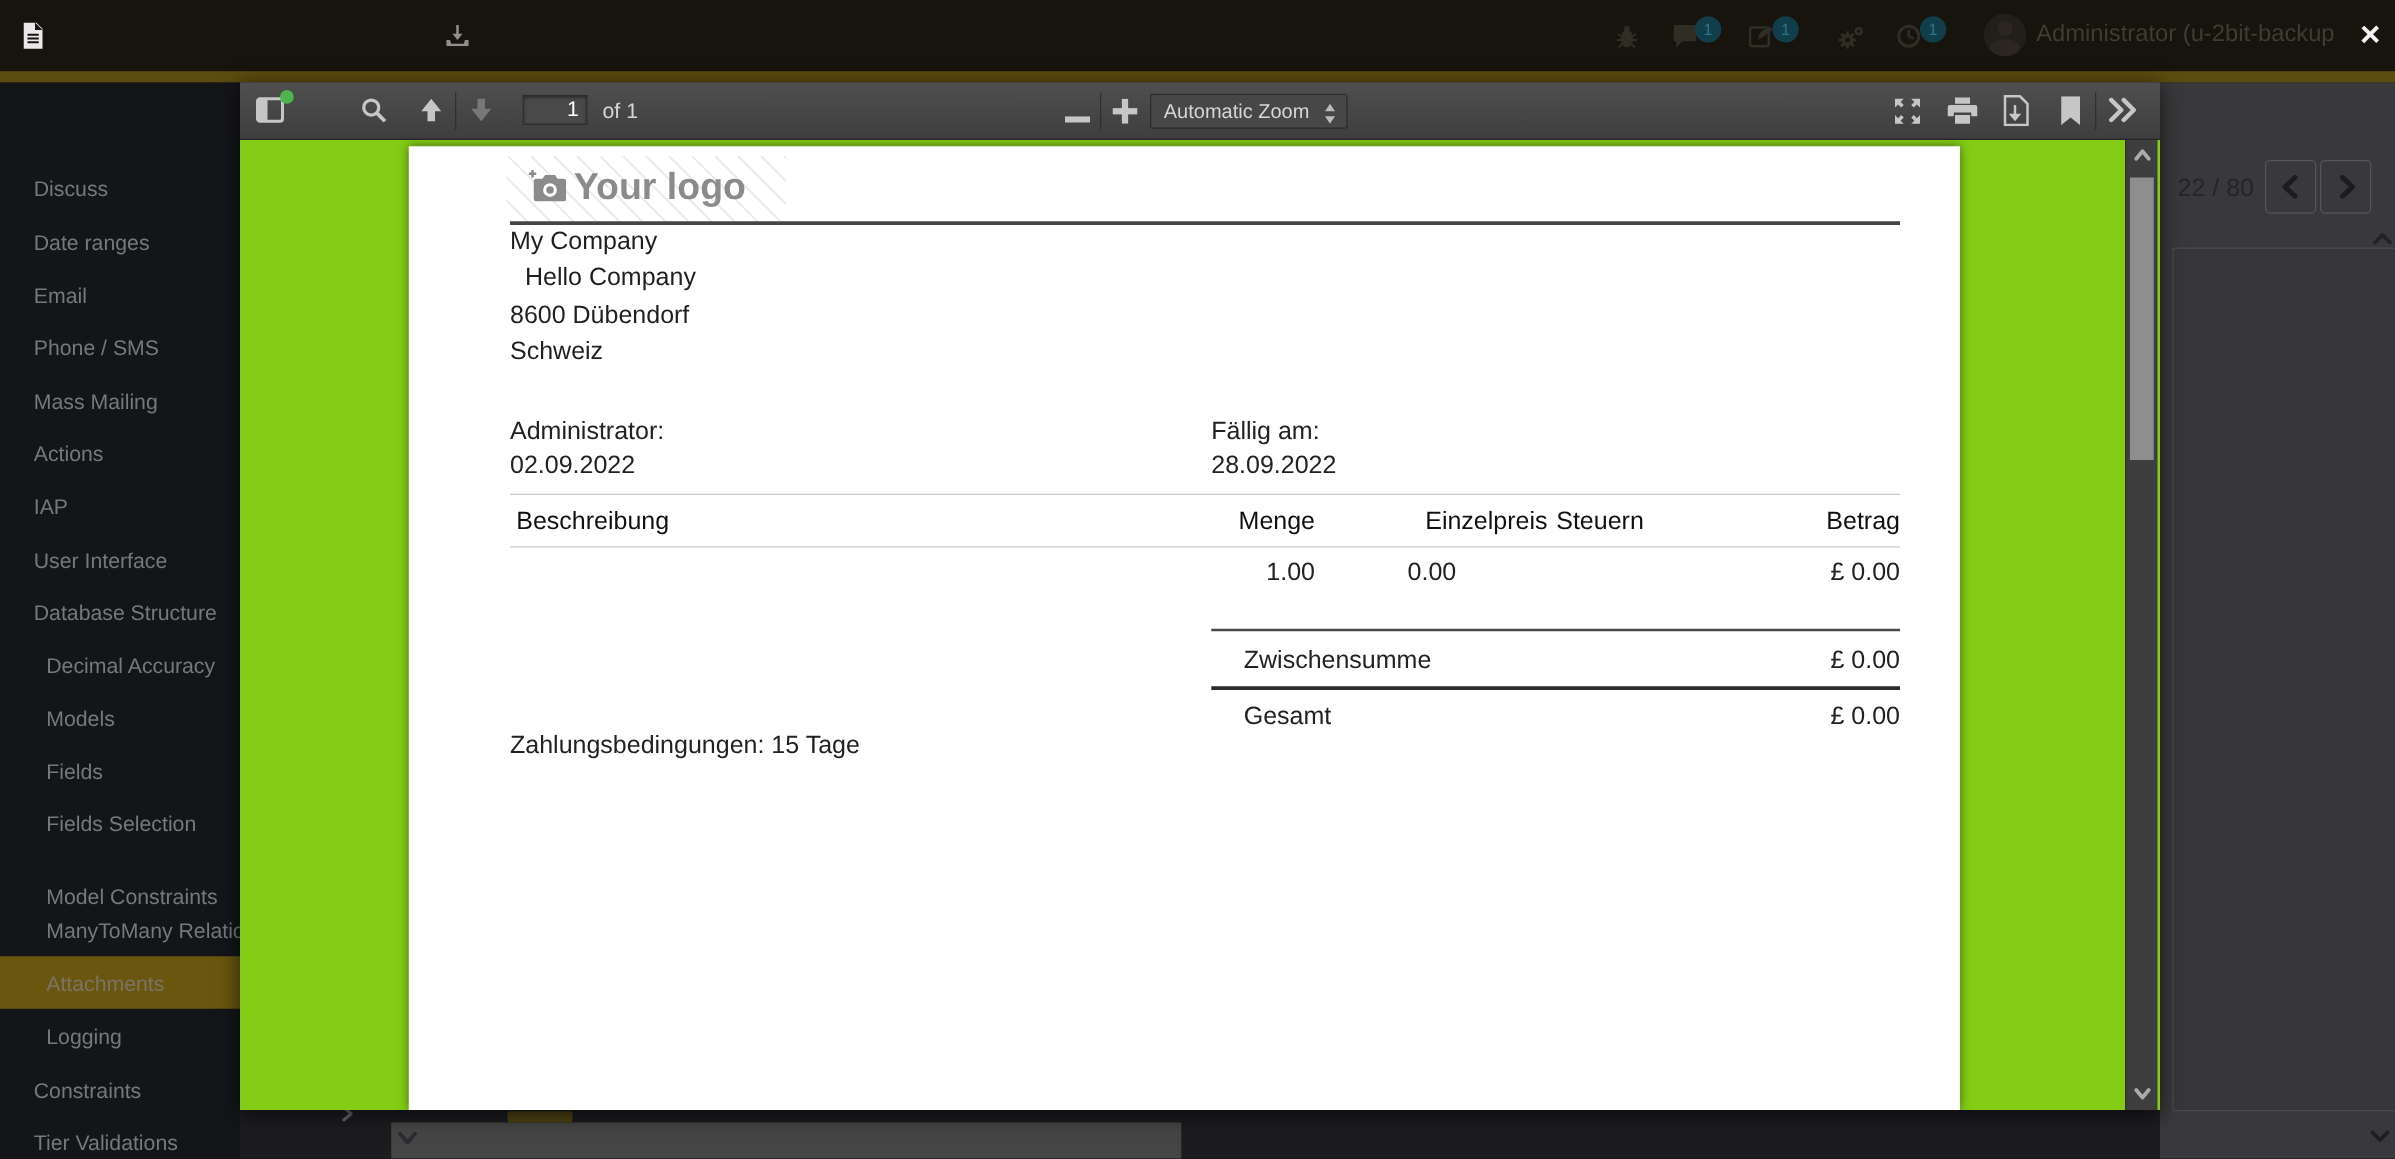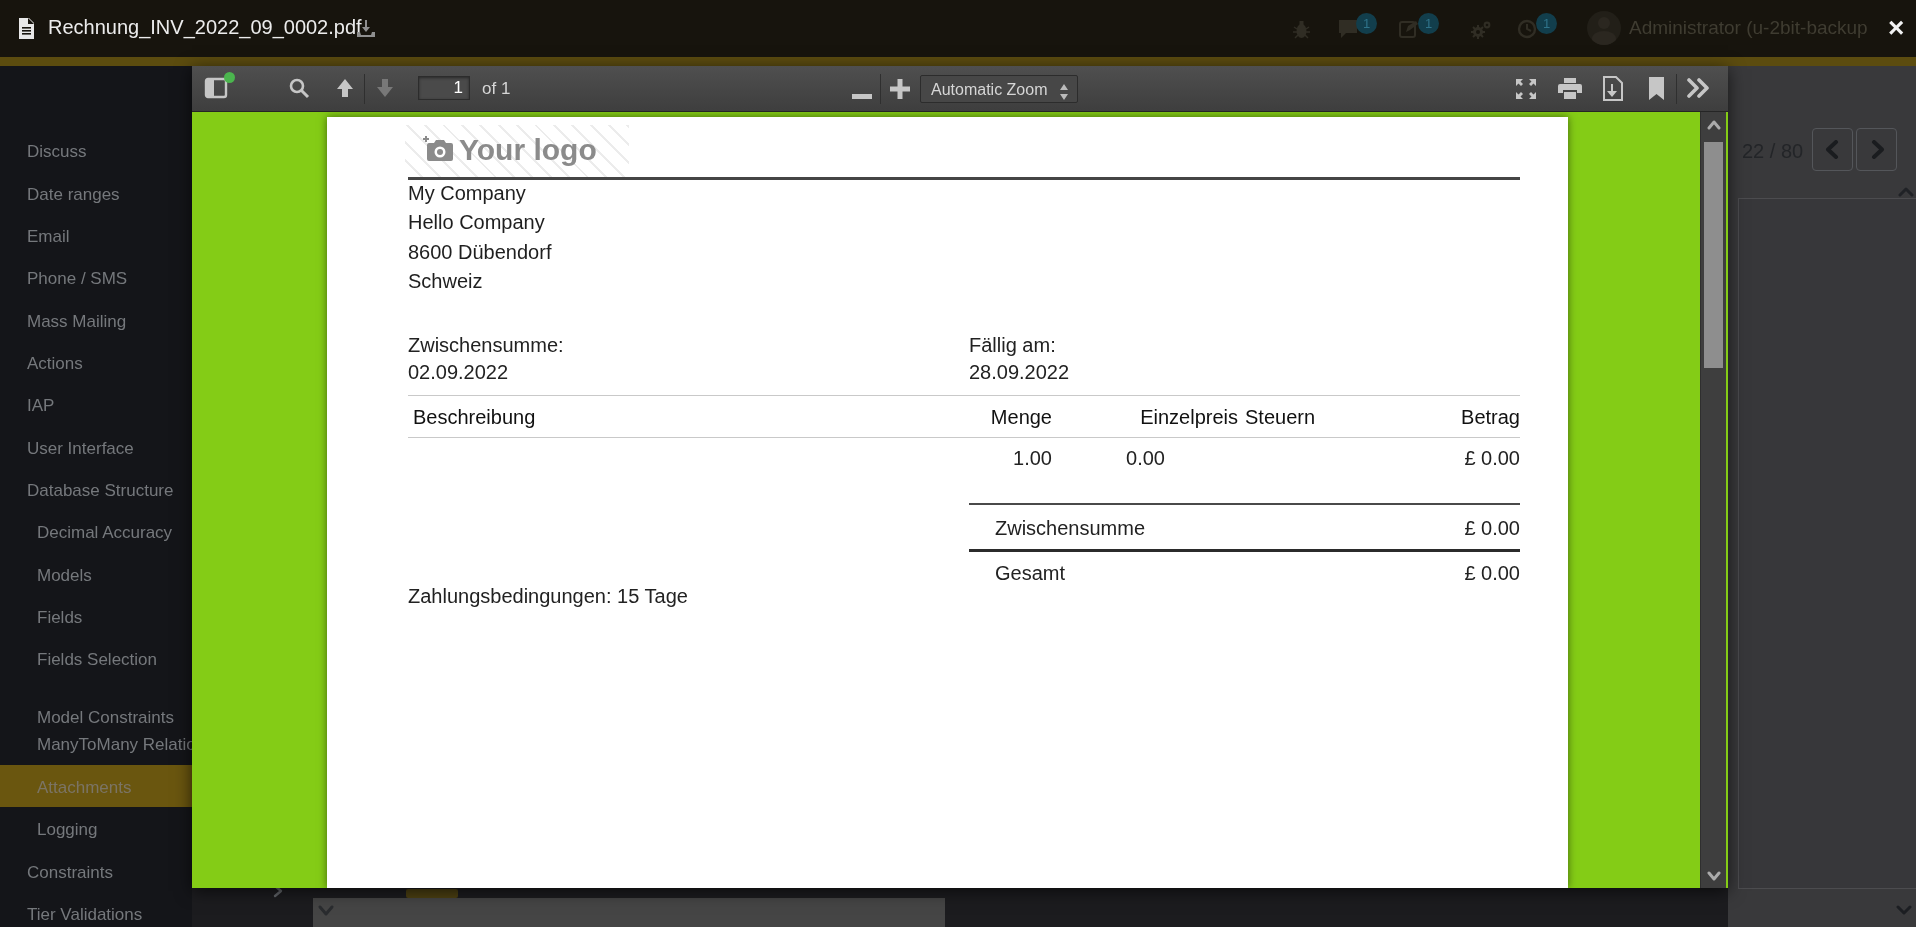--- a/index.html
+++ b/index.html
@@ -80,21 +80,20 @@
   <div class="abs topbar">
     <span class="abs tb-icon" style="left:18px;top:18px;">
       <svg width="17" height="22" viewBox="0 0 17 22">
           <path fill="#e8e8e8" d="M1 0h10l5 5v16H1z"></path>
           <path fill="#17140d" d="M10 0l6 6h-6z"></path>
           <rect x="4" y="9" width="9" height="1.6" fill="#17140d"></rect>
           <rect x="4" y="12" width="9" height="1.6" fill="#17140d"></rect>
           <rect x="4" y="15" width="9" height="1.6" fill="#17140d"></rect>
         </svg>
     </span>
-    <span class="abs file-title">Rechnung_INV_2022_09_0002.pdf</span>
     <span class="abs" style="left:357px;top:20px;color:#8f8f8f;">
       <svg width="18" height="17" viewBox="0 0 18 17">
           <path fill="currentColor" d="M8 0h2v7h3l-4 5-4-5h3z"></path>
           <path fill="currentColor" d="M0 12l3 0 1 3h10l1-3h3v5H0z"></path>
         </svg>
     </span>
 
     <span class="abs tb-dim" style="left:1293px;top:20px;">
       <svg width="17" height="19" viewBox="0 0 17 19">
           <ellipse cx="8.5" cy="11" rx="5" ry="7" fill="currentColor"></ellipse>
@@ -334,26 +333,26 @@
               <path fill="currentColor" d="M6 8h5l2-3h8l2 3h5a2 2 0 012 2v14a2 2 0 01-2 2H6a2 2 0 01-2-2V10a2 2 0 012-2z"></path>
               <circle cx="17" cy="17" r="5.5" fill="#fff"></circle>
               <circle cx="17" cy="17" r="3" fill="currentColor"></circle>
               <path d="M3 1v6M0 4h6" stroke="currentColor" stroke-width="2"></path>
             </svg>
         </span>
         <span class="abs logo-text">Your logo</span>
         <div class="abs rule-heavy"></div>
 
         <span class="abs addr" style="top:65px;">My Company</span>
-        <span class="abs addr" style="top:94px;">Hello Company</span>
+        <span class="abs addr" style="top:94px;margin-left:12px;">Hello Company</span>
         <span class="abs addr" style="top:124px;">8600 Dübendorf</span>
         <span class="abs addr" style="top:153px;">Schweiz</span>
 
 
-        <span class="abs inv-label" style="left:81px;top:217px;">Zwischensumme:</span>
+        <span class="abs inv-label" style="left:81px;top:217px;">Administrator:</span>
         <span class="abs inv-label" style="left:81px;top:244px;">02.09.2022</span>
         <span class="abs inv-label" style="left:642px;top:217px;">Fällig am:</span>
         <span class="abs inv-label" style="left:642px;top:244px;">28.09.2022</span>
 
         <div class="abs thin-line" style="top:278px;"></div>
         <span class="abs th" style="left:86px;top:289px;">Beschreibung</span>
         <span class="abs th" style="right:516px;top:289px;">Menge</span>
         <span class="abs th" style="right:330px;top:289px;">Einzelpreis</span>
         <span class="abs th" style="left:918px;top:289px;">Steuern</span>
         <span class="abs th" style="right:48px;top:289px;">Betrag</span>

